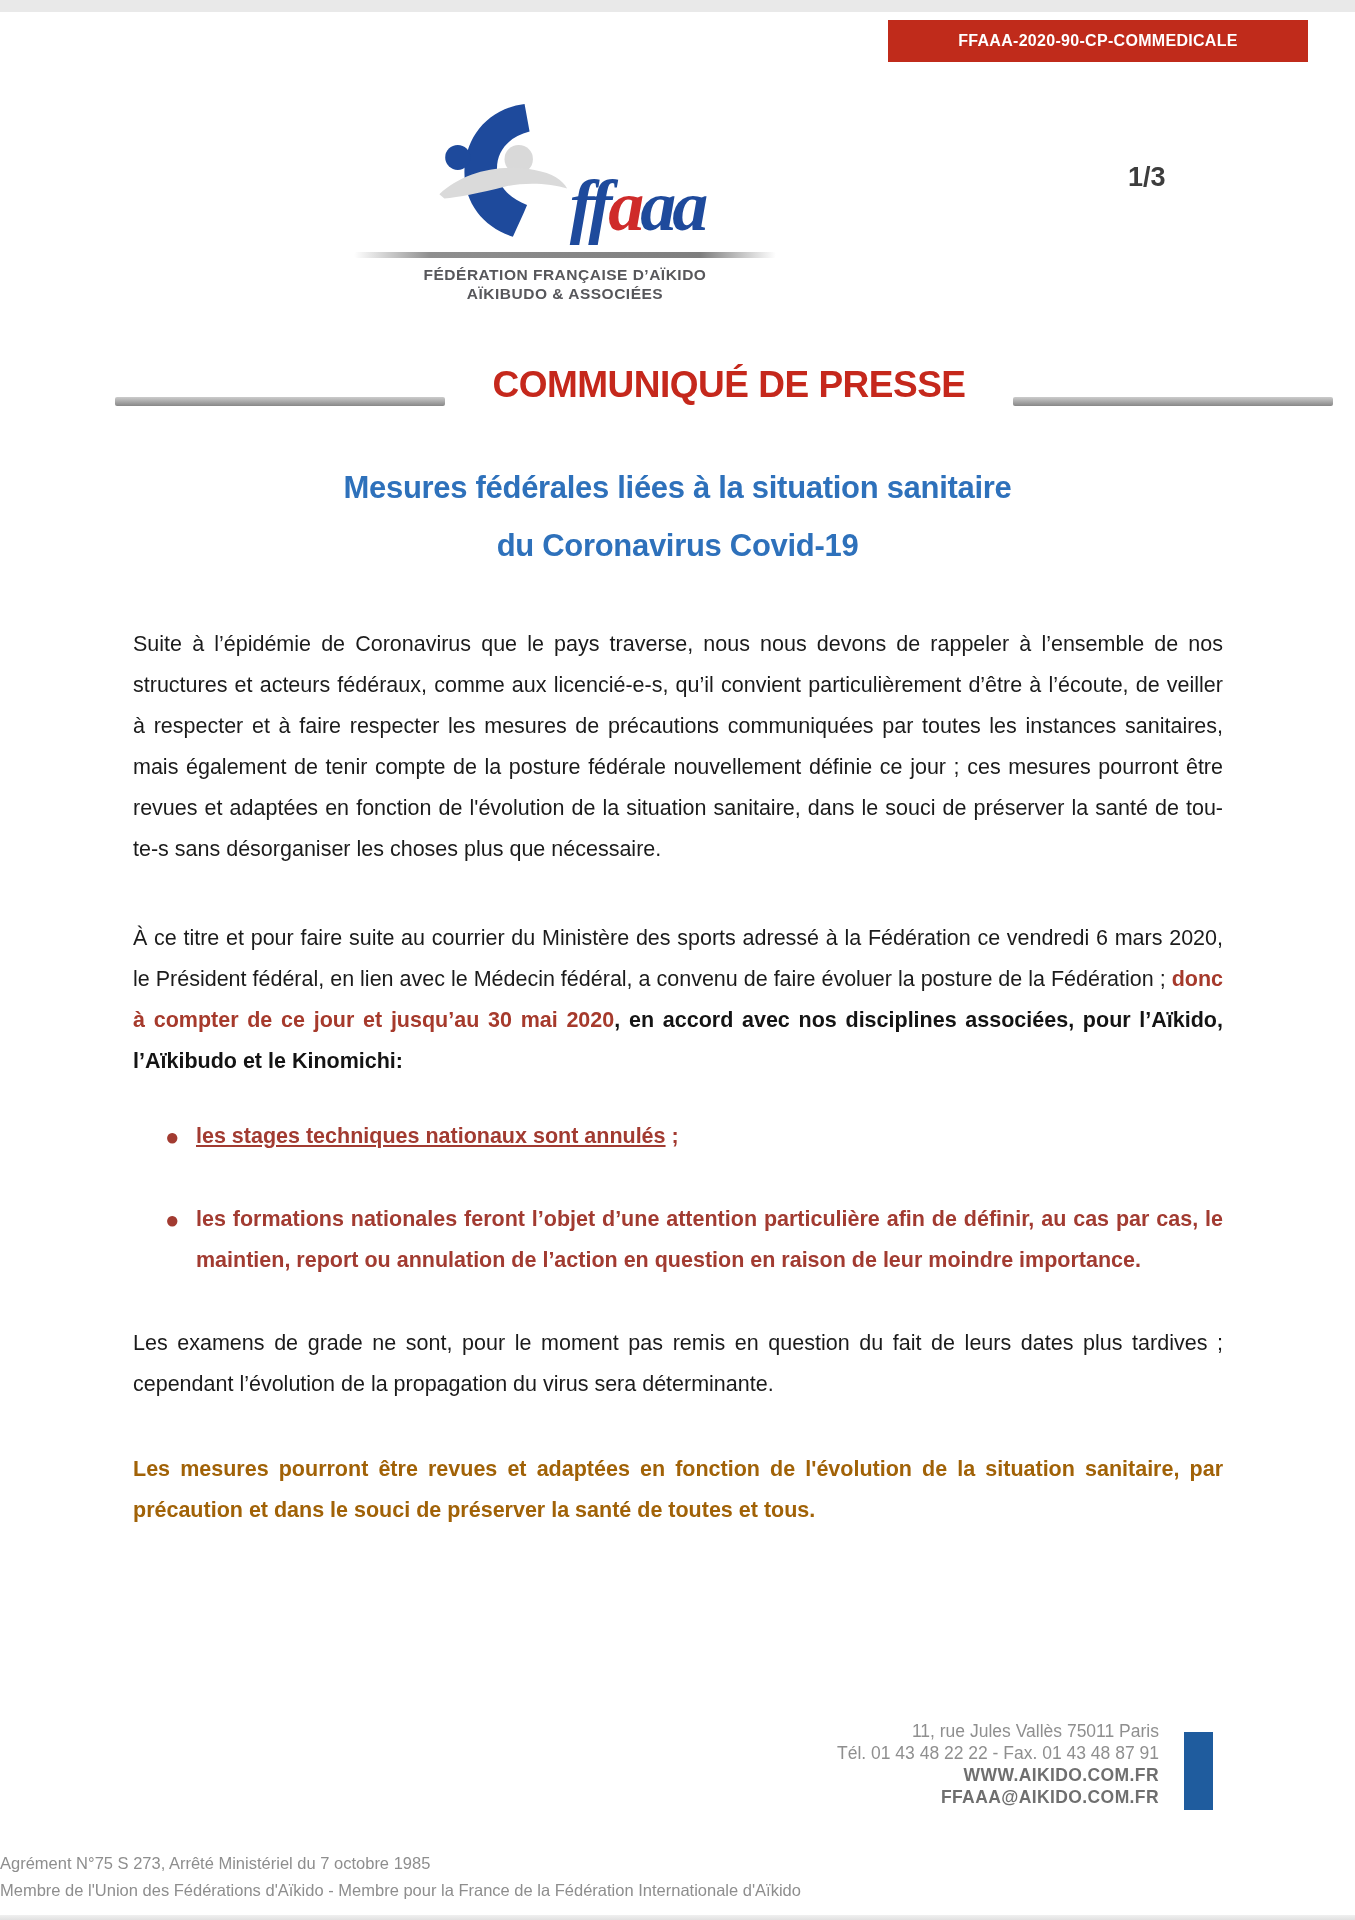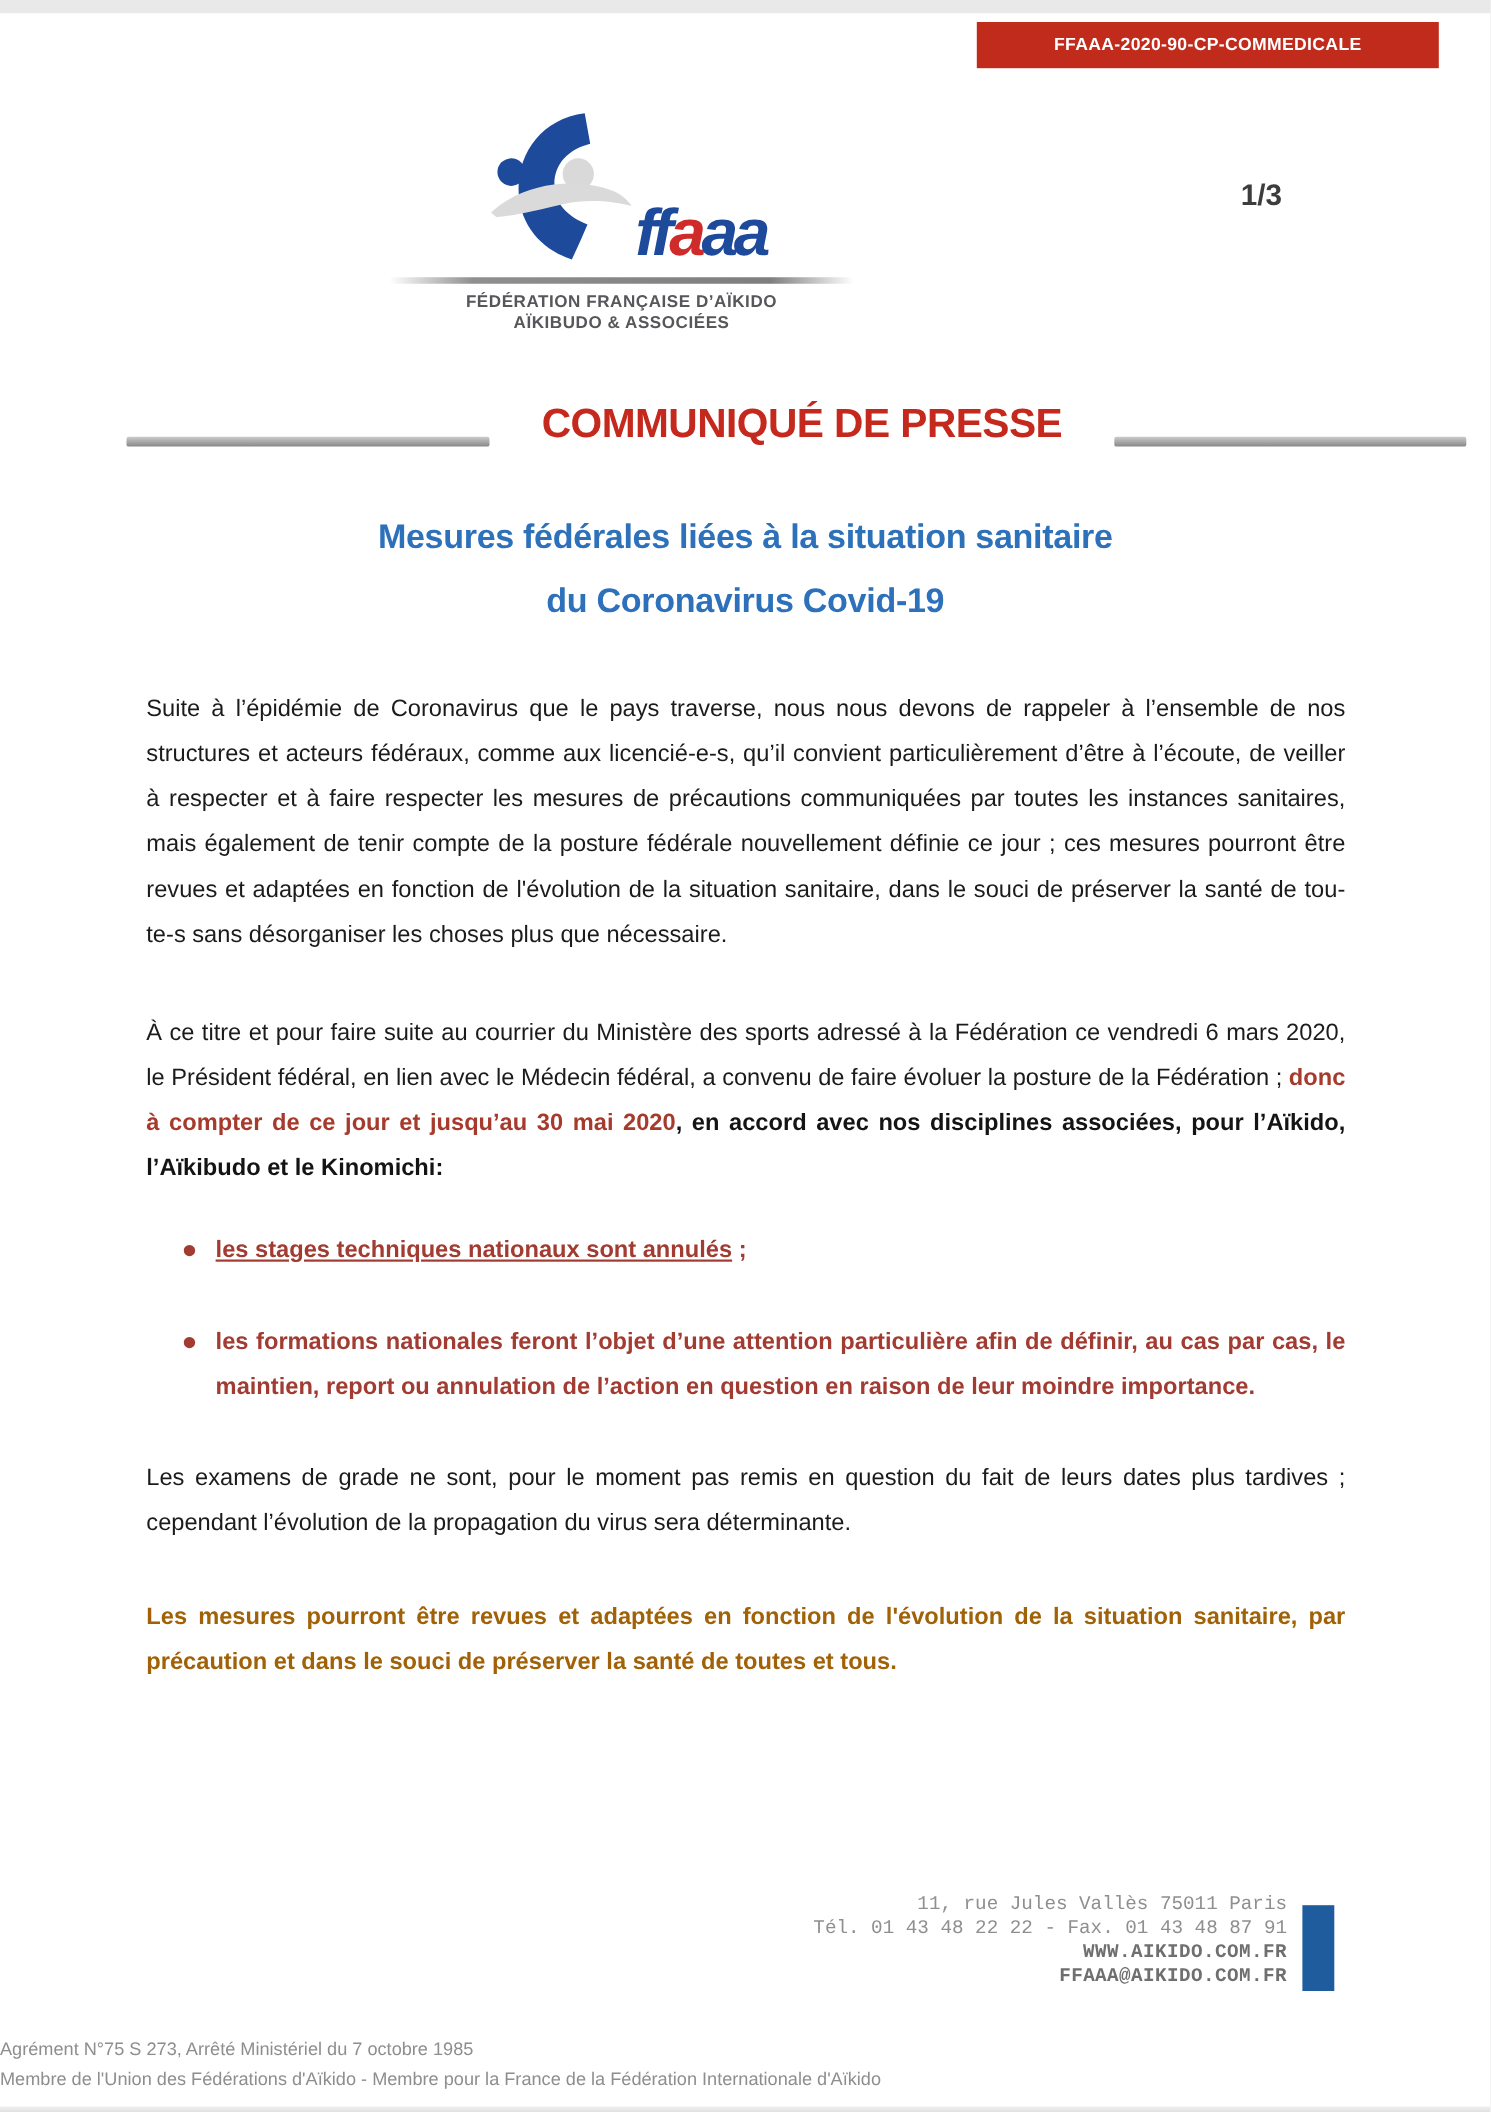--- a/index.html
+++ b/index.html
@@ -13,22 +13,22 @@
   
   .badge {
     position:absolute; top:8px; left:888px; width:420px; height:42px;
     background:#c02b1b; color:#ffffff; display:flex; align-items:center; justify-content:center;
     font-size:16px; font-weight:bold; letter-spacing:.3px;
   }
 
   
   .logo-block { position:absolute; top:84px; left:340px; width:450px; text-align:center; }
   .logo-row { display:flex; align-items:flex-end; justify-content:center; gap:2px; height:152px; }
-  .logo-letters { font-family:Liberation Sans, sans-serif; font-style:italic; font-weight:bold;
-    font-size:60px; line-height:1; letter-spacing:-4px; padding-bottom:6px; }
+  .logo-letters { font-family:Liberation Serif, serif; font-style:italic; font-weight:bold;
+    font-size:72px; line-height:1; letter-spacing:-4px; padding-bottom:6px; }
   .l-blue { color:#1e4a9c; }
   .l-red  { color:#cf2b2a; }
   .logo-rule { height:6px; margin:4px 14px 7px;
     background:linear-gradient(to right, rgba(130,130,130,0), #8f8f8f 18%, #7e7e7e 82%, rgba(130,130,130,0));
     border-radius:3px; }
   .fed-line { font-size:15.5px; font-weight:bold; color:#57575b; letter-spacing:.5px; line-height:19px; }
 
   .page-num { position:absolute; top:150px; left:1128px; font-size:27px; font-weight:bold; color:#3d3d3d;text-align:right; }
 
   
@@ -54,21 +54,21 @@
   .bullet { position:relative; padding-left:63px; color:#a23b31; font-weight:bold; }
   .bullet + .bullet { margin-top:42px; }
   .bullet .dot { position:absolute; left:32px; top:0; font-size:24px; color:#a23b31; }
   .bullet-underline { text-decoration:underline; }
   .bullet.multi { text-align:justify; }
 
   .para3 { margin-top:42px; }
   .para4 { margin-top:44px; font-weight:bold; color:#a16207; }
 
   
-  .footer-right { position:absolute; top:1708px; right:142px; display:flex; gap:14px;font-family:Liberation Mono, monospace; }
+  .footer-right { position:absolute; top:1708px; right:142px; display:flex; gap:25px; }
   .footer-right .txt { text-align:right; font-size:17.5px; line-height:22px; color:#8f8f8f; }
   .footer-right .txt .strong { font-weight:bold; color:#6f6f6f; letter-spacing:.4px; }
   .footer-blue-rect { width:29px; height:78px; background:#1f5c9e; margin-top:12px; }
 
   
   .footer-bottom { position:absolute; top:1838px; left:0; width:100%;
     text-align:left; font-size:16.5px; line-height:27px; color:#8e8e8e; }
 
   .bottom-bar { position:absolute; bottom:0; left:0; width:100%; height:17px;
     background:linear-gradient(to bottom,#f0f0f0,#bdbdbd); }

